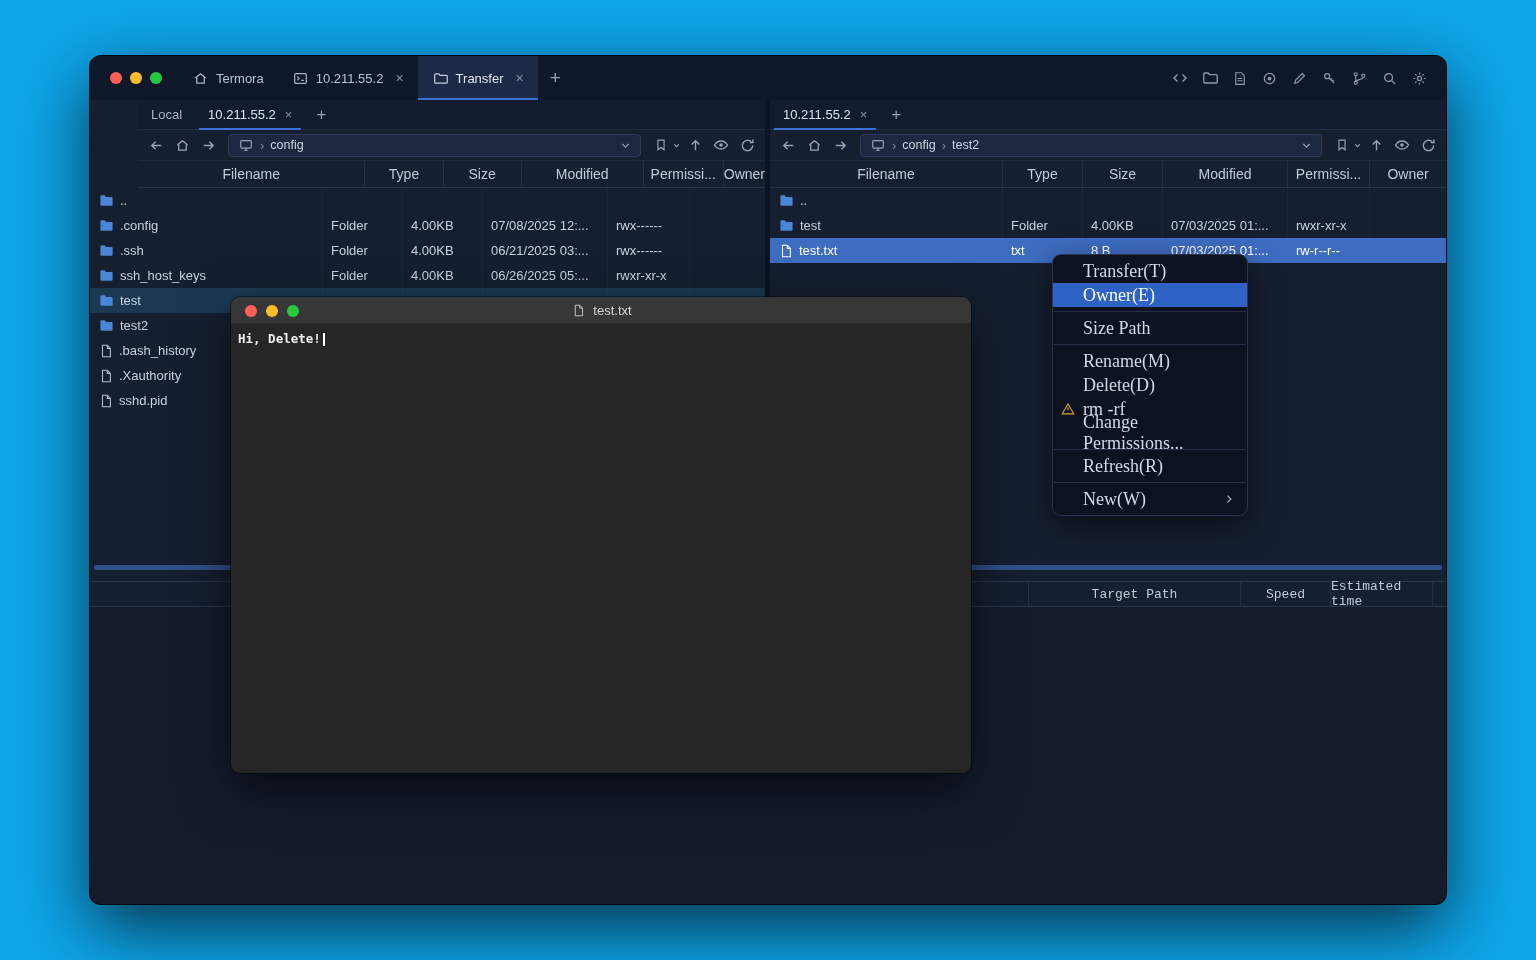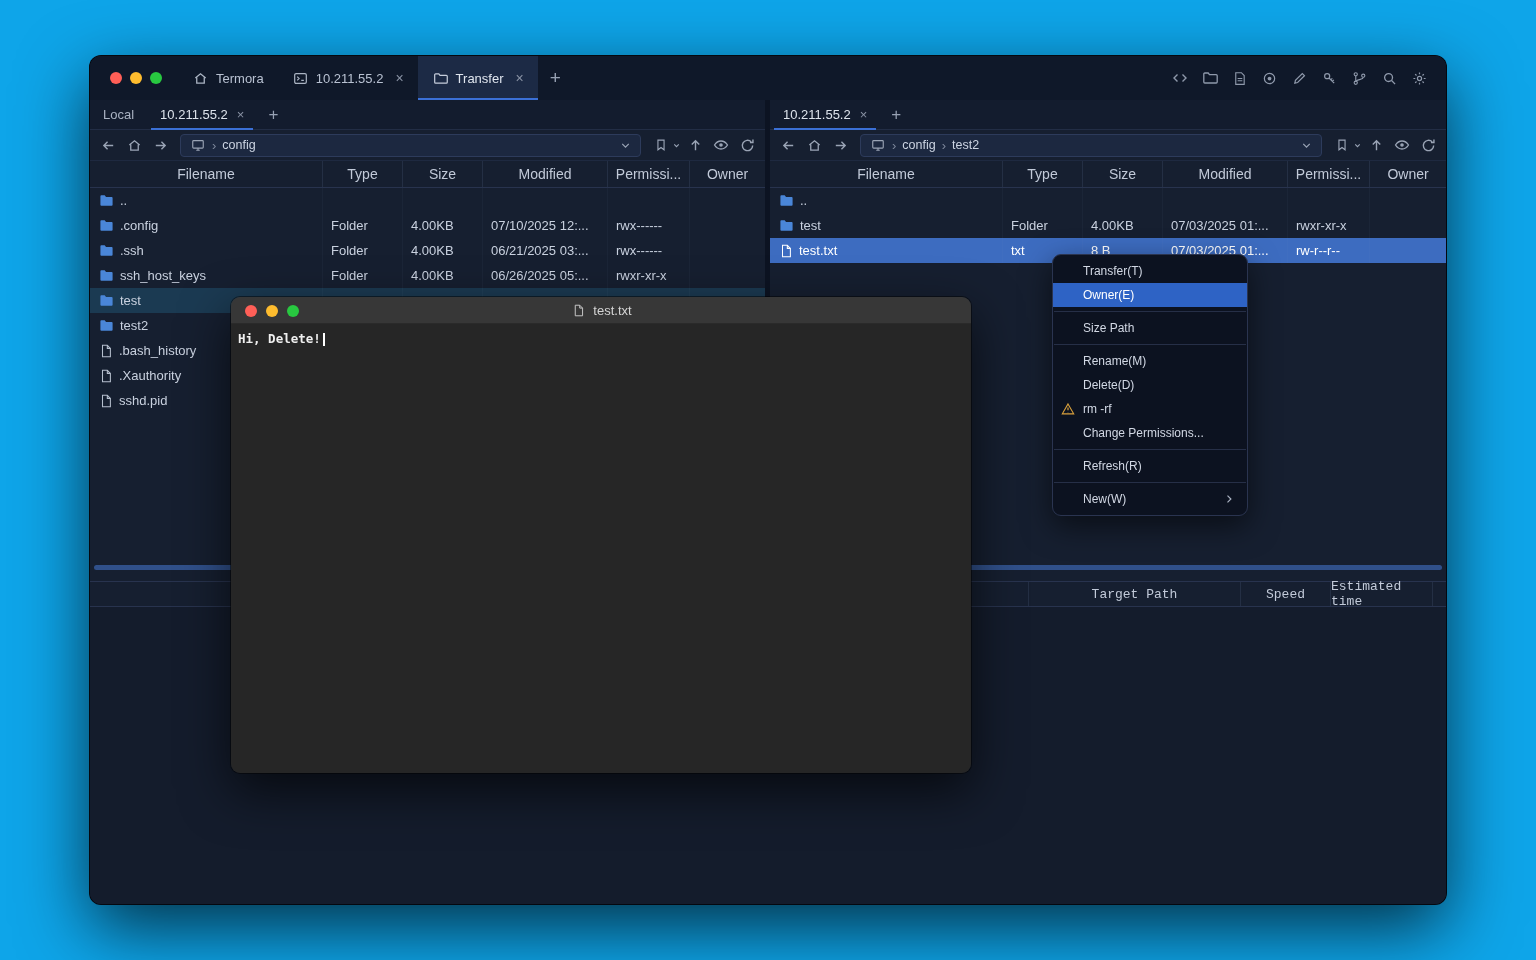--- a/index.html
+++ b/index.html
@@ -23,21 +23,21 @@
   .wtab.active { background:#1c2a45; color:#e0e6ef; }
   .wtab.active::after { content:""; position:absolute; left:0; right:0; bottom:0; height:2px; background:#3b70d6; }
   .plusbtn { font-size:19px; color:#97a1b3; padding:0 12px; }
   .tb-icons { margin-left:auto; display:flex; align-items:center; gap:13px; padding-right:18px; }
   .ic { display:flex; align-items:center; justify-content:center; width:17px; height:17px; color:#8f99ab; }
   .ic svg { display:block; }
 
   
   .panels { position:absolute; top:44px; left:0; right:0; height:465px; display:flex; }
   .panel { position:relative; background:#161f30; }
-  .panel.left { width:675px; }
+  .panel.left { width:675px;padding-left:48px; }
   .pdivider { width:5px; background:#0c1322; }
   .panel.right { flex:1; }
 
   .ptabs { height:30px; display:flex; align-items:center; border-bottom:1px solid #222d45; background:#131c2e; }
   .ptab { height:30px; display:flex; align-items:center; gap:6px; padding:0 13px;
           font-size:13px; color:#aab3c3; position:relative; }
   .ptab.active { color:#dde3ec; }
   .ptab.active::after { content:""; position:absolute; left:4px; right:4px; bottom:0; height:2px; background:#3b70d6; }
   .ptab .close { color:#8a93a5; font-size:13px; margin-left:3px; }
   .ptab-plus { font-size:17px; color:#97a1b3; padding:0 11px; }
@@ -73,21 +73,21 @@
                font-size:13px; color:#c2cad9; background:#161f30; }
   .xh { height:100%; display:flex; align-items:center; justify-content:center;
         border-left:1px solid rgba(130,150,190,.14);font-family:Liberation Mono, monospace; }
   .xh-fill { flex:1; border-left:none; }
   .xh-target{width:212px}.xh-speed{width:90px}.xh-eta{width:102px}.xh-tail{width:14px}
   .xfer-body { position:absolute; left:0; right:0; top:551px; bottom:0; background:#141c2c; }
 
   
   .ctx { position:absolute; left:1052px; top:254px; width:196px; background:#0c1220;
          border:1px solid #2a3450; border-radius:9px; padding:4px 0;
-         box-shadow:0 10px 30px rgba(0,0,0,.55); z-index:60; font-size:12px; color:#d2d8e4; }
+         box-shadow:0 10px 30px rgba(0,0,0,.55); z-index:60; font-size:18px; color:#d2d8e4;font-family:Liberation Serif, serif; }
   .mitem { height:24px; display:flex; align-items:center; padding:0 12px 0 30px; position:relative; }
   .mitem.hl { background:#2e63c5; color:#fff; }
   .mitem .warn { position:absolute; left:8px; display:flex; }
   .mitem .sub { margin-left:auto; display:flex; color:#aab3c3; }
   .msep { height:1px; background:#262f47; margin:4px 1px; }
 
   
   .editor { position:absolute; left:231px; top:297px; width:740px; height:476px; border-radius:9px;
             overflow:hidden; z-index:40;
             box-shadow:0 18px 50px rgba(0,0,0,.65), 0 0 0 1px rgba(0,0,0,.45); }
@@ -300,21 +300,21 @@
               <div class="cell c-name">
                 <span class="row-ico" style="color: rgb(182, 191, 206);">
                   <svg width="15" height="15" viewBox="0 0 16 16">
                     <path fill="#4a86d8" d="M1.5 3.5a1 1 0 0 1 1-1h3.6l1.4 1.8h6a1 1 0 0 1 1 1v7.2a1 1 0 0 1-1 1h-11a1 1 0 0 1-1-1z"></path>
                   </svg>
                 </span>
                 <span>.config</span>
               </div>
               <div class="cell c-type">Folder</div>
               <div class="cell c-size">4.00KB</div>
-              <div class="cell c-modified">07/10/2025 12:...</div>
+              <div class="cell c-modified">07/08/2025 12:...</div>
               <div class="cell c-perm">rwx------</div>
               <div class="cell c-owner"></div>
             </div>
             <div class="frow">
               <div class="cell c-name">
                 <span class="row-ico" style="color: rgb(182, 191, 206);">
                   <svg width="15" height="15" viewBox="0 0 16 16">
                     <path fill="#4a86d8" d="M1.5 3.5a1 1 0 0 1 1-1h3.6l1.4 1.8h6a1 1 0 0 1 1 1v7.2a1 1 0 0 1-1 1h-11a1 1 0 0 1-1-1z"></path>
                   </svg>
                 </span>

